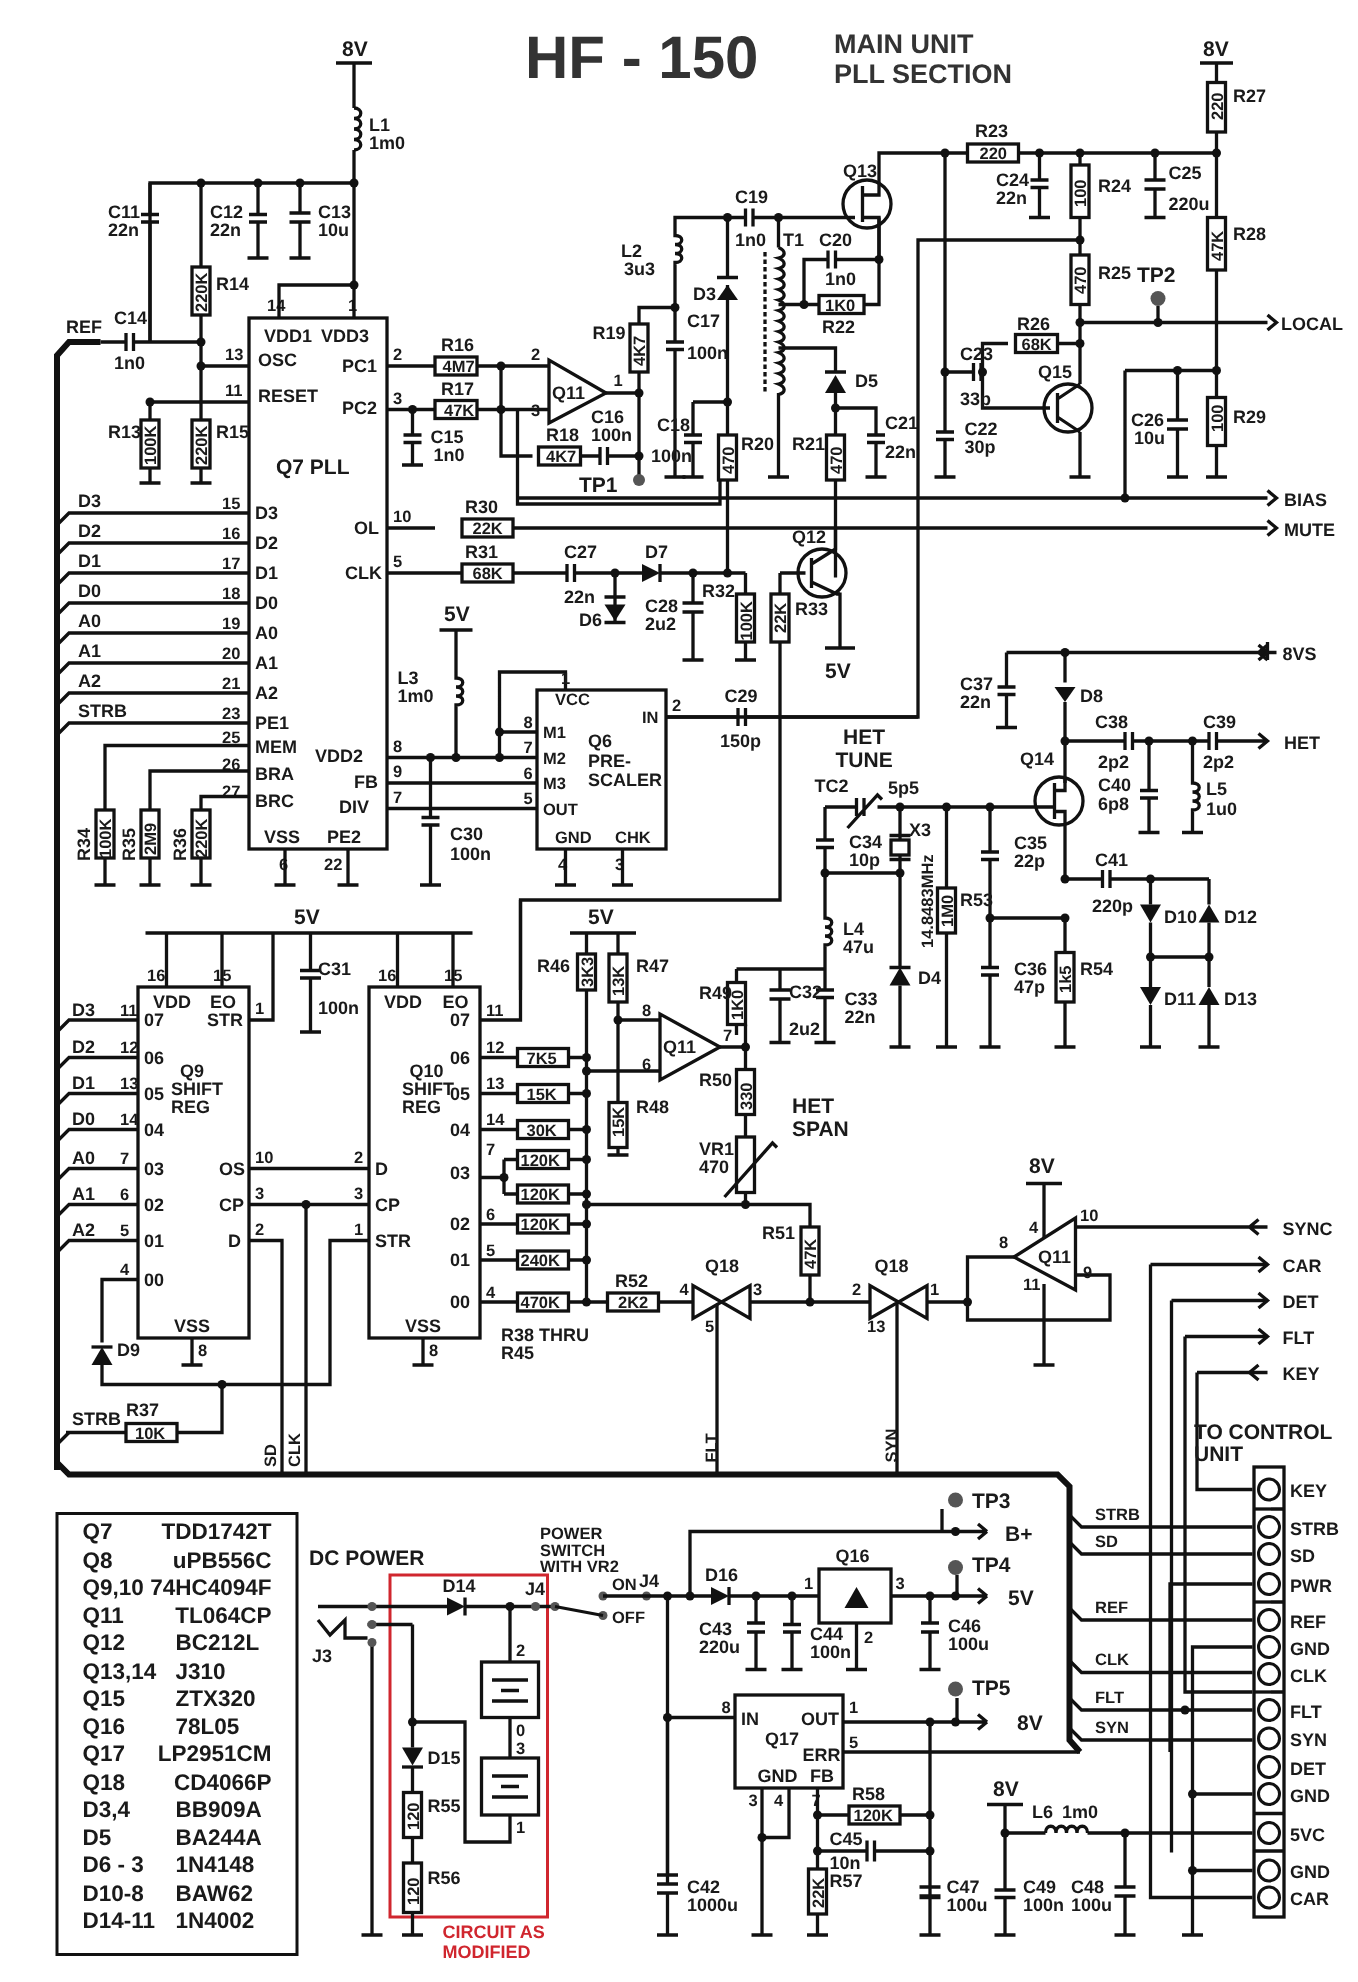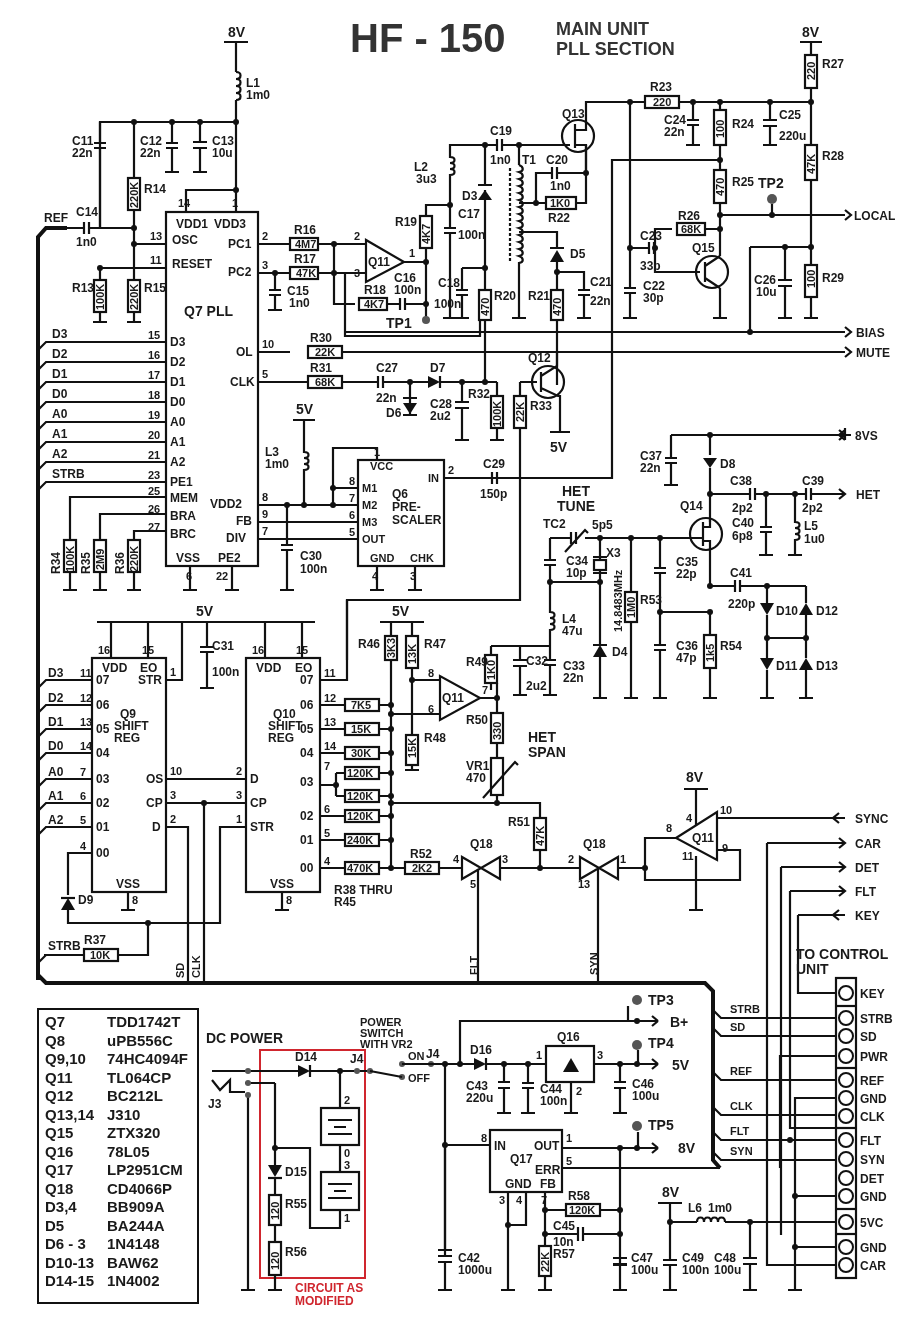--- a/index.html
+++ b/index.html
@@ -11,21 +11,21 @@
   .box{stroke:#111;stroke-width:2.2;fill:#fff;}
   .dot{fill:#111;}
   .tp{fill:#555;}
   .lbl{font-size:12px;}
   .pin{font-size:11px;}
   .big{font-size:14px;}
   .title{font-size:40px;fill:#333 !important;}
   .sub{font-size:18px;fill:#333 !important;}
   .red{fill:#d0262e !important;}
   .redbox{stroke:#d0262e;stroke-width:2;fill:none;}
-  .parts{position:absolute;left:37px;top:1008px;width:162px;height:296px;border:2px solid #111;box-sizing:border-box;padding:3px 6px;}
+  .parts{position:absolute;left:37px;top:1008px;width:162px;height:296px;border:2px solid #111;box-sizing:border-box;padding:3px 16px;}
   .parts .row{display:flex;font-weight:bold;font-size:15px;line-height:18.5px;color:#1a1a1a;}
   .parts .ref{width:62px;}
 </style>
 </head>
 <body>
 
 <svg id="sch" width="905" height="1321" viewBox="0 0 905 1321">
 
   <text class="title" x="350" y="52">HF - 150</text>
   <text class="sub" x="556" y="35">MAIN UNIT</text>
@@ -900,20 +900,20 @@
     </div>
     <div class="row">
       <span class="ref">D5</span>
       <span>BA244A</span>
     </div>
     <div class="row">
       <span class="ref">D6 - 3</span>
       <span>1N4148</span>
     </div>
     <div class="row">
-      <span class="ref">D10-13</span>
+      <span class="ref">D10-8</span>
       <span>BAW62</span>
     </div>
     <div class="row">
-      <span class="ref">D14-15</span>
+      <span class="ref">D14-11</span>
       <span>1N4002</span>
     </div>
   </div>
 
 </body></html>

